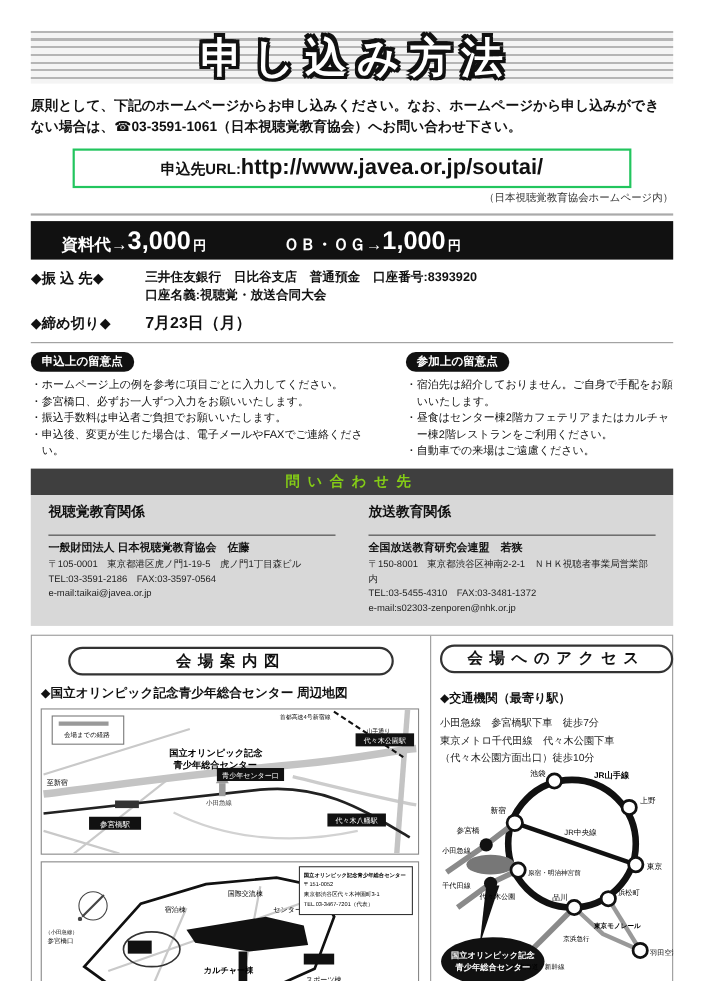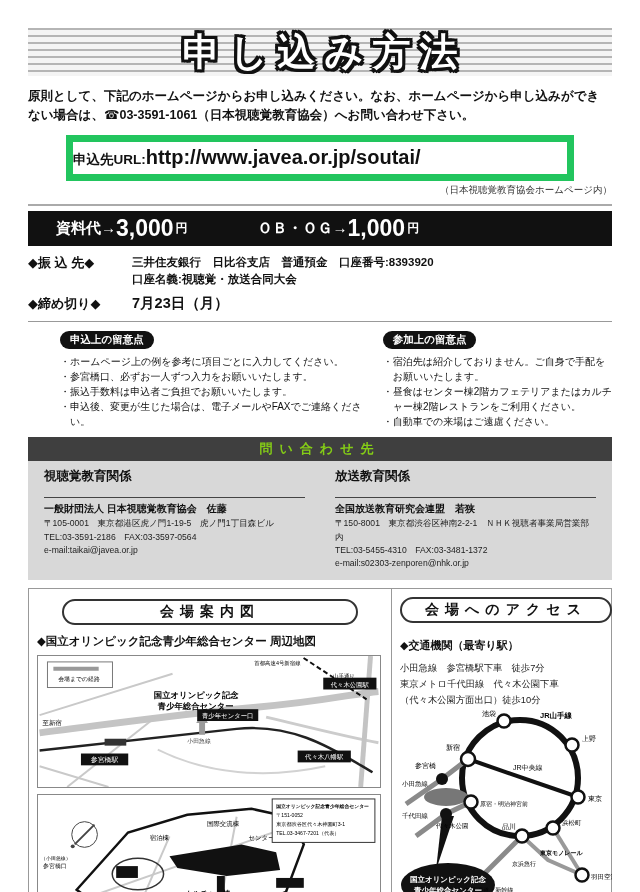--- a/index.html
+++ b/index.html
@@ -7,40 +7,40 @@
   }
   *{box-sizing:border-box;margin:0;padding:0;}
   html,body{width:640px;height:892px;overflow:hidden;background:#fff;}
   body{font-family:"Liberation Sans","DejaVu Sans",sans-serif;color:#111;}
   .page{padding:0 28px;}
   
   .title-band{margin-top:28px;height:48px;background:repeating-linear-gradient(180deg,#b5b5b5 0 2px,#f4f4f4 2px 7px);display:flex;align-items:center;justify-content:center;}
   .title-band .t{font-size:38px;font-weight:800;letter-spacing:9px;padding-left:9px;color:#fff;
     text-shadow:-3px -3px 0 #111,-3px 0 0 #111,-3px 3px 0 #111,0 -3px 0 #111,0 3px 0 #111,3px -3px 0 #111,3px 0 0 #111,3px 3px 0 #111,-2px -3px 0 #111,2px 3px 0 #111;}
   .intro{margin-top:11px;font-size:12.5px;font-weight:700;line-height:1.55;}
-  .url-box{border:7px solid #22c55e;margin:9px auto 0;width:87%;padding:4px 0 5px;}
+  .url-box{border:2px solid #22c55e;margin:9px auto 0;width:87%;text-align:center;padding:4px 0 5px;}
   .url-label{font-size:13.5px;font-weight:700;}
   .url{font-size:20px;font-weight:800;}
   .url-note{text-align:right;font-size:9.5px;color:#333;margin-top:3px;}
   .rule{border-top:2px solid #aaa;margin:7px 0 5px;}
   .rule2{border-top:1px solid #999;margin:8px 0 7px;}
   
   .fee-bar{background:var(--bar-bg);color:#fff;height:35px;display:flex;align-items:center;padding:0 28px;gap:70px;}
-  .fee-item{display:flex;align-items:center;}
+  .fee-item{display:flex;align-items:flex-end;}
   .fee-label{font-size:15px;font-weight:700;}
   .fee-value{font-size:23px;font-weight:800;}
   .fee-unit{font-size:12px;font-weight:700;margin-left:2px;}
   
   .bank-row{display:flex;margin-top:8px;}
   .diamond-label{font-size:13px;font-weight:800;width:104px;flex:none;}
   .bank-lines{font-size:11.5px;font-weight:700;line-height:1.5;}
   .deadline-row{display:flex;margin-top:6px;align-items:baseline;}
   .deadline-value{font-size:14.5px;font-weight:800;}
   
-  .notes{display:flex;gap:20px;margin-left:32px;}
+  .notes{display:flex;gap:20px;}
   .notes-col.l{flex:1.32;}
   .notes-col.r{flex:1;}
   .badge{display:inline-block;background:#111;color:#fff;font-size:10.5px;font-weight:700;border-radius:9px;padding:2px 10px;}
   .note-list{list-style:none;margin-top:5px;font-size:10px;line-height:1.5;font-weight:500;}
   .note-list li{padding-left:1em;text-indent:-1em;}
   
   .contact{margin-top:8px;}
   .contact-header{background:var(--section-header-bg);color:#84cc16;text-align:center;font-size:13px;font-weight:700;letter-spacing:7px;padding:3px 0;}
   .contact-box{background:var(--contact-box-bg);padding:7px 16px 9px;display:flex;gap:30px;}
   .contact-col{flex:1;}

